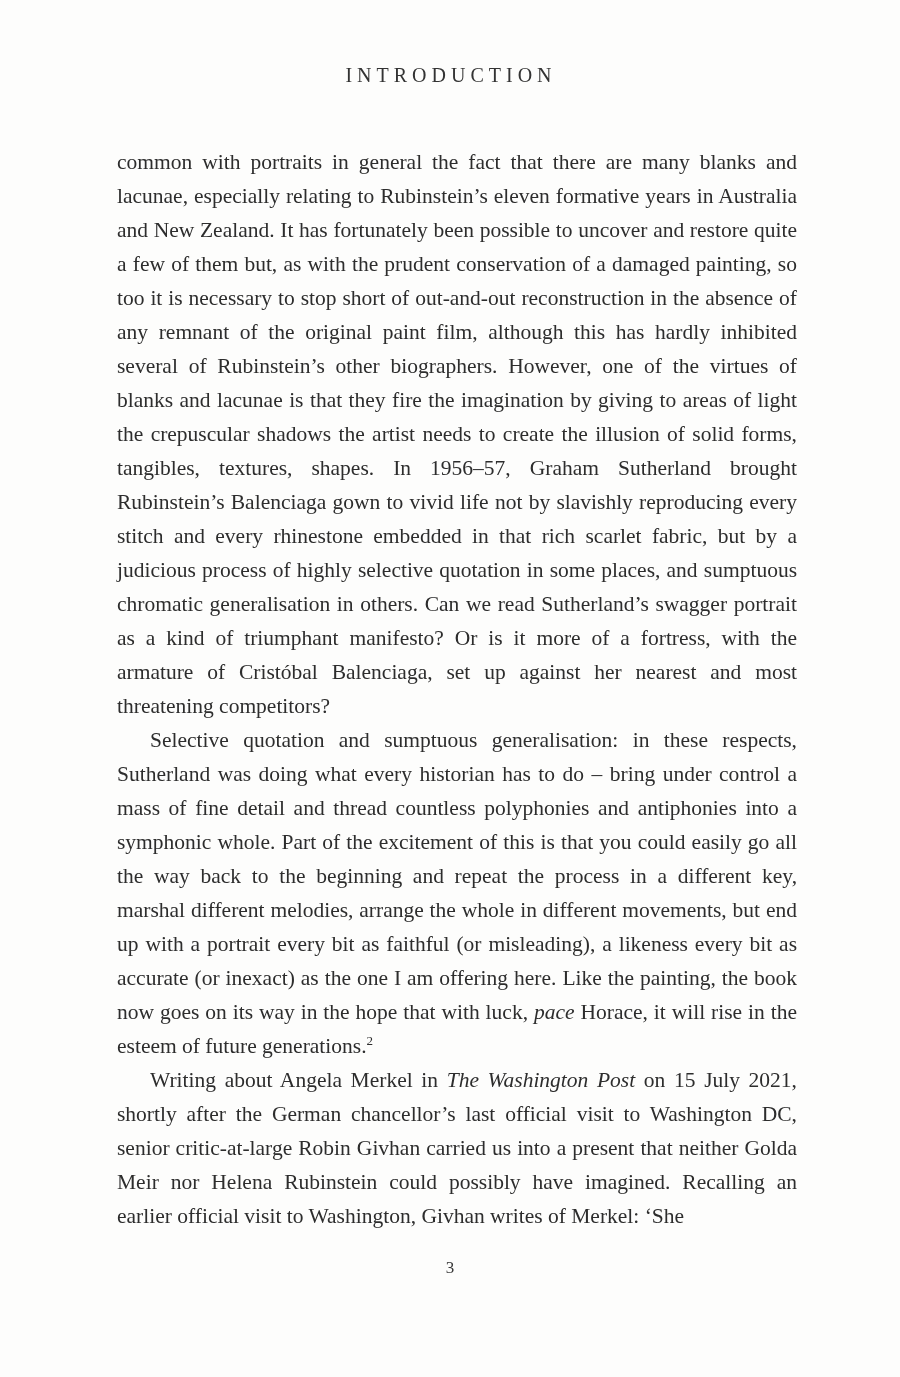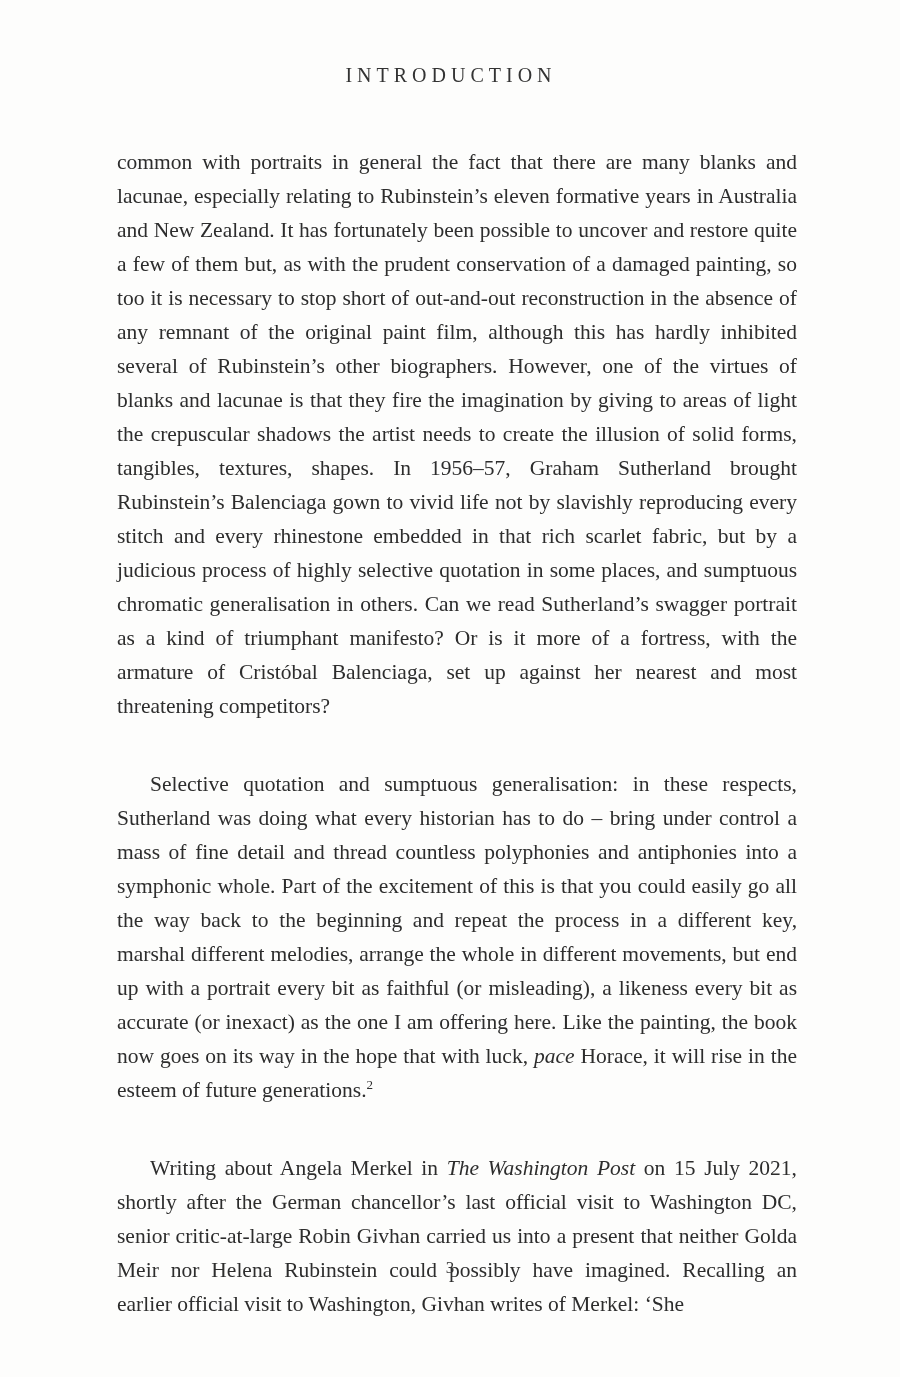--- a/index.html
+++ b/index.html
@@ -35,21 +35,20 @@
     line-height: 34px;
     text-align: justify;
     color: #2d2d2d;
   }
   .para {
     margin: 0;
     padding: 0;
   }
   .para.indent {
     text-indent: 33px;
-    margin-top: 44px;
   }
   .italic {
     font-style: italic;
   }
   .footnote-ref {
     font-size: 13px;
     line-height: 0;
     vertical-align: super;
   }
   .folio {

